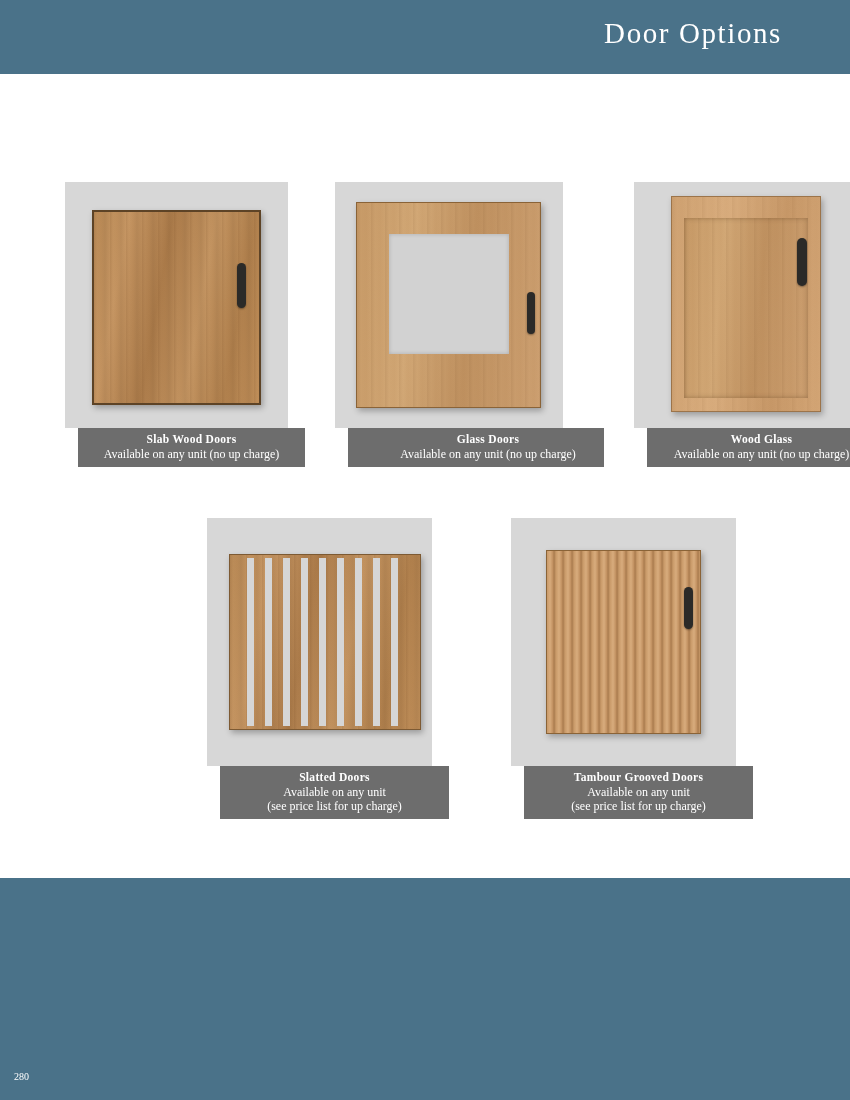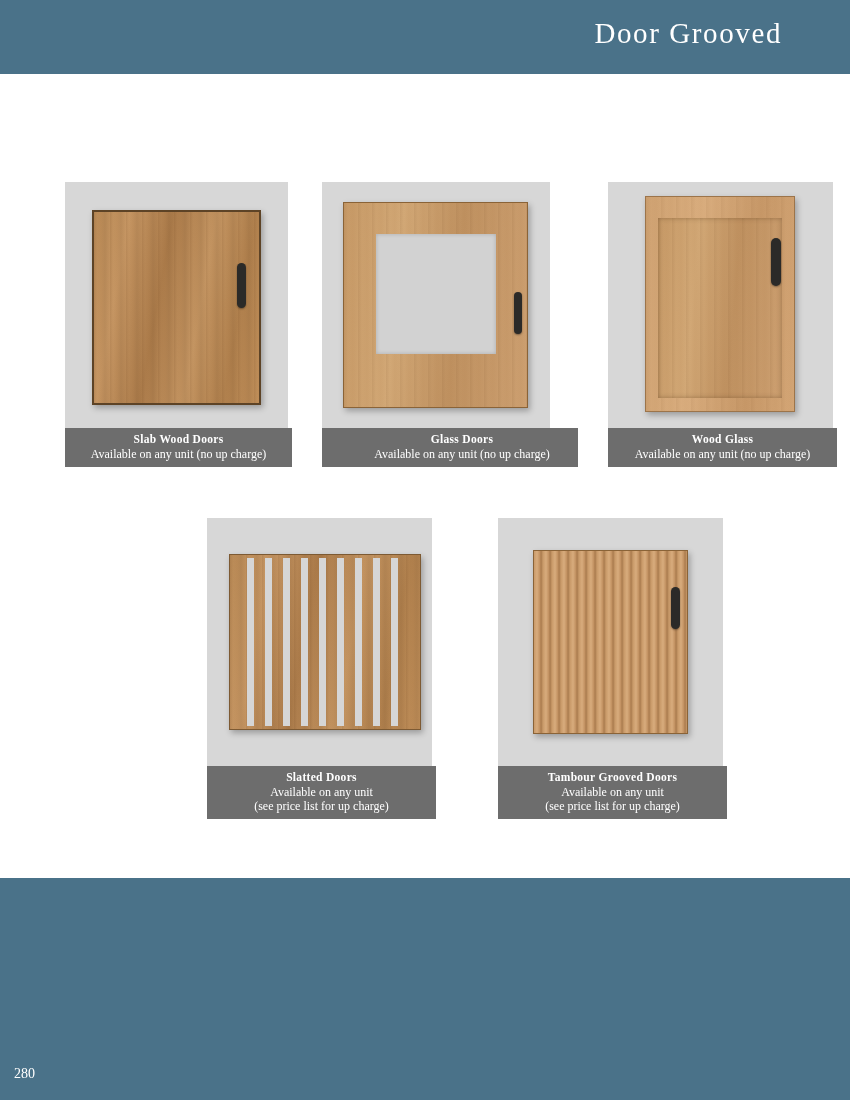--- a/index.html
+++ b/index.html
@@ -43,21 +43,21 @@
     bottom: 0;
     width: 850px;
     height: 222px;
     background: #4a7289;
   }
   .page-number {
     position: absolute;
     left: 14px;
     bottom: 18px;
     color: #ffffff;
-    font-size: 14px;
+    font-size: 10px;
     font-family: "Liberation Serif", serif;
   }
 
   
   .content {
     position: absolute;
     left: 0;
     top: 74px;
     width: 850px;
     height: 804px;
@@ -88,20 +88,21 @@
     background: #d7d7d7;
     overflow: hidden;
   }
 
   .caption {
     background: #6d6d6d;
     color: #ffffff;
     text-align: center;
     padding: 4px 2px 6px 2px;
     font-family: "Liberation Serif", serif;
+    margin-left: 13px;
   }
   .caption .cap-title {
     display: block;
     font-size: 11.5px;
     font-weight: bold;
     letter-spacing: 0.3px;
     line-height: 15px;
   }
   .caption .cap-sub {
     display: block;
@@ -172,21 +173,21 @@
   }
 
   .shadow-soft {
     box-shadow: 2px 3px 6px rgba(0,0,0,0.28);
   }
 </style>
 </head>
 <body>
 
 <div class="page-header">
-  <div class="title">Door Grooved</div>
+  <div class="title">Door Options</div>
 </div>
 
 <div class="content">
 
   <div class="row row-1">
 
     <div class="card">
       <div class="photo" style="width:223px;height:246px;">
         <div class="wood-slab shadow-soft" style="position:absolute;left:27px;top:28px;width:169px;height:195px;border:2px solid #5d4326;box-sizing:border-box;"></div>
         <div class="handle-vert" style="left:172px;top:81px;width:9px;height:45px;"></div>

